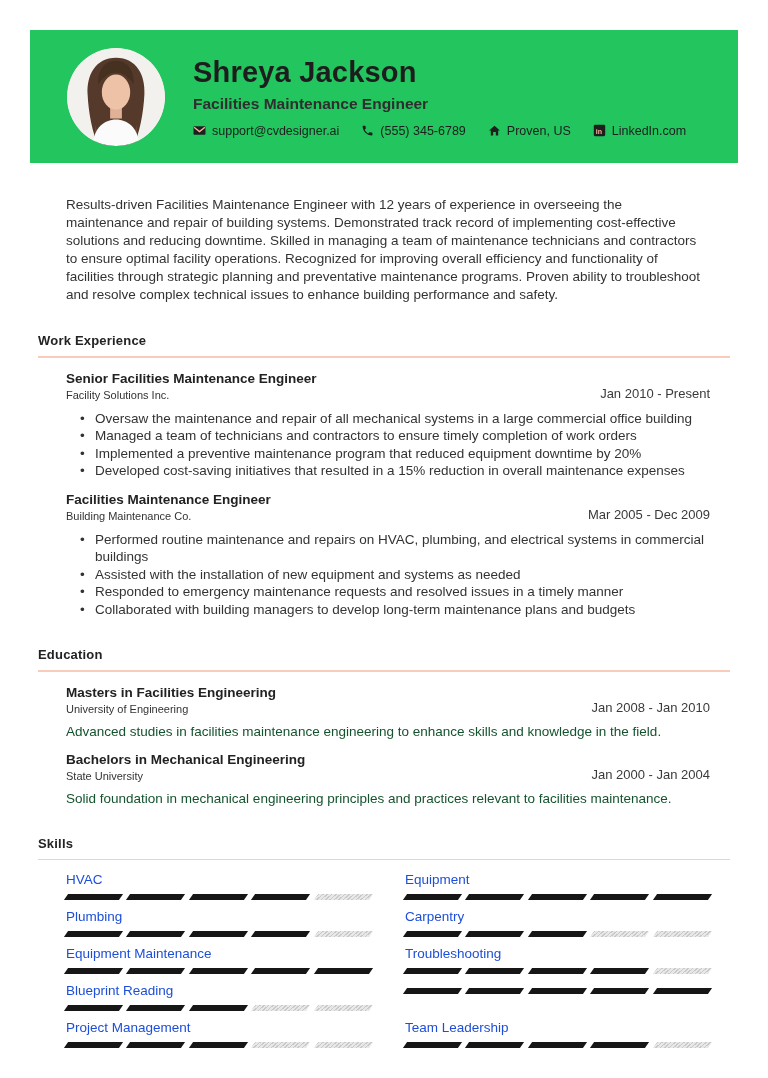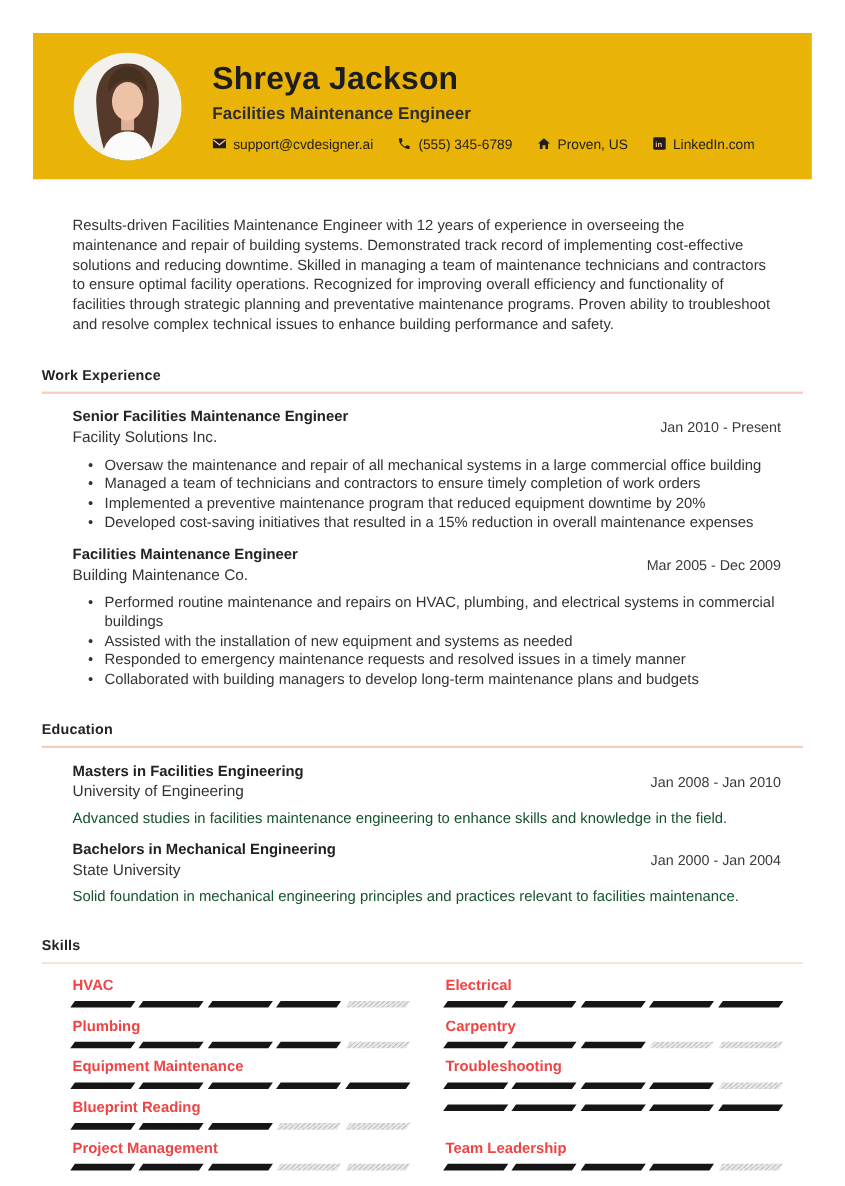--- a/index.html
+++ b/index.html
@@ -5,21 +5,21 @@
   * { margin:0; padding:0; box-sizing:border-box; }
   html,body { background:#fff; }
   body {
     width:768px; height:1078px; overflow:hidden; position:relative;
     font-family:"Liberation Sans", sans-serif; color:#333;
   }
   .page { padding:30px 30px 0 30px; }
 
   
   .header {
-    background:#eab308; height:133px; display:flex; align-items:center;
+    background:#22c55e; height:133px; display:flex; align-items:center;
     padding-left:37px;
   }
   .avatar {
     width:98px; height:98px; border-radius:50%; overflow:hidden; flex:none;
     background:#f3f1ee;
   }
   .avatar svg { display:block; width:100%; height:100%; }
   .header-info { margin-left:28px; }
   .name { font-size:29px; font-weight:700; color:#1d1d1d; letter-spacing:.2px; }
   .title { font-size:15.5px; font-weight:700; color:#2e2e2e; margin-top:6px; }
@@ -32,38 +32,38 @@
   .main { padding:0 8px; }
   .summary {
     margin:33px 28px 0 28px; font-size:13.5px; line-height:18px; color:#333;
   }
   .section { margin-top:29px; }
   .section-title { font-size:13px; font-weight:600; color:#232323; letter-spacing:.2px; }
   .divider { height:1.5px; background:#f8cbba; margin-top:8px; }
 
   .entry { margin:13px 20px 0 28px; }
   .entry + .entry { margin-top:12px; }
-  .entry-head { display:flex; justify-content:space-between; align-items:center; }
+  .entry-head { display:flex; justify-content:space-between; align-items:flex-end; }
   .entry-title { font-size:13.5px; font-weight:700; color:#222; }
-  .entry-sub { font-size:14px; color:#333; margin-top:3px; }
+  .entry-sub { font-size:11px; color:#333; margin-top:3px; }
   .entry-date { font-size:13px; color:#3a3a3a; white-space:nowrap; padding-top:1px; }
   ul.bullets { list-style:none; margin:9px 0 0 14px; }
   ul.bullets li {
     position:relative; padding-left:15px; font-size:13.5px; line-height:17.5px; color:#333;
   }
   ul.bullets li::before { content:"•"; position:absolute; left:0; color:#333; }
   .entry-desc { font-size:13.5px; color:#14532d; margin-top:8px; line-height:17px; }
 
   
   .skills-grid {
     display:grid; grid-template-columns:1fr 1fr; column-gap:34px;
     margin:11px 20px 0 28px;
   }
   .skill { margin-bottom:8px; }
-  .skill-label { font-size:13.5px; color:#ef4444; line-height:17px;font-weight:bold; }
+  .skill-label { font-size:13.5px; color:#1d4ed8; line-height:17px; }
   .bar { display:flex; gap:7px; margin-top:6px; height:6px; }
   .seg { flex:1; height:6px; transform:skewX(-35deg); }
   .seg.filled { background:#161616; }
   .seg.empty {
     background:repeating-linear-gradient(115deg,#c9c9c9 0 1.5px,#e8e8e8 1.5px 4px);
   }
 </style>
 </head>
 <body>
 
@@ -207,21 +207,21 @@
           <div class="skill-label">HVAC</div>
           <div class="bar">
               <div class="seg filled"></div>
               <div class="seg filled"></div>
               <div class="seg filled"></div>
               <div class="seg filled"></div>
               <div class="seg empty"></div>
             </div>
         </div>
         <div class="skill">
-          <div class="skill-label">Electrical</div>
+          <div class="skill-label">Equipment</div>
           <div class="bar">
               <div class="seg filled"></div>
               <div class="seg filled"></div>
               <div class="seg filled"></div>
               <div class="seg filled"></div>
               <div class="seg filled"></div>
             </div>
         </div>
         <div class="skill">
           <div class="skill-label">Plumbing</div>

